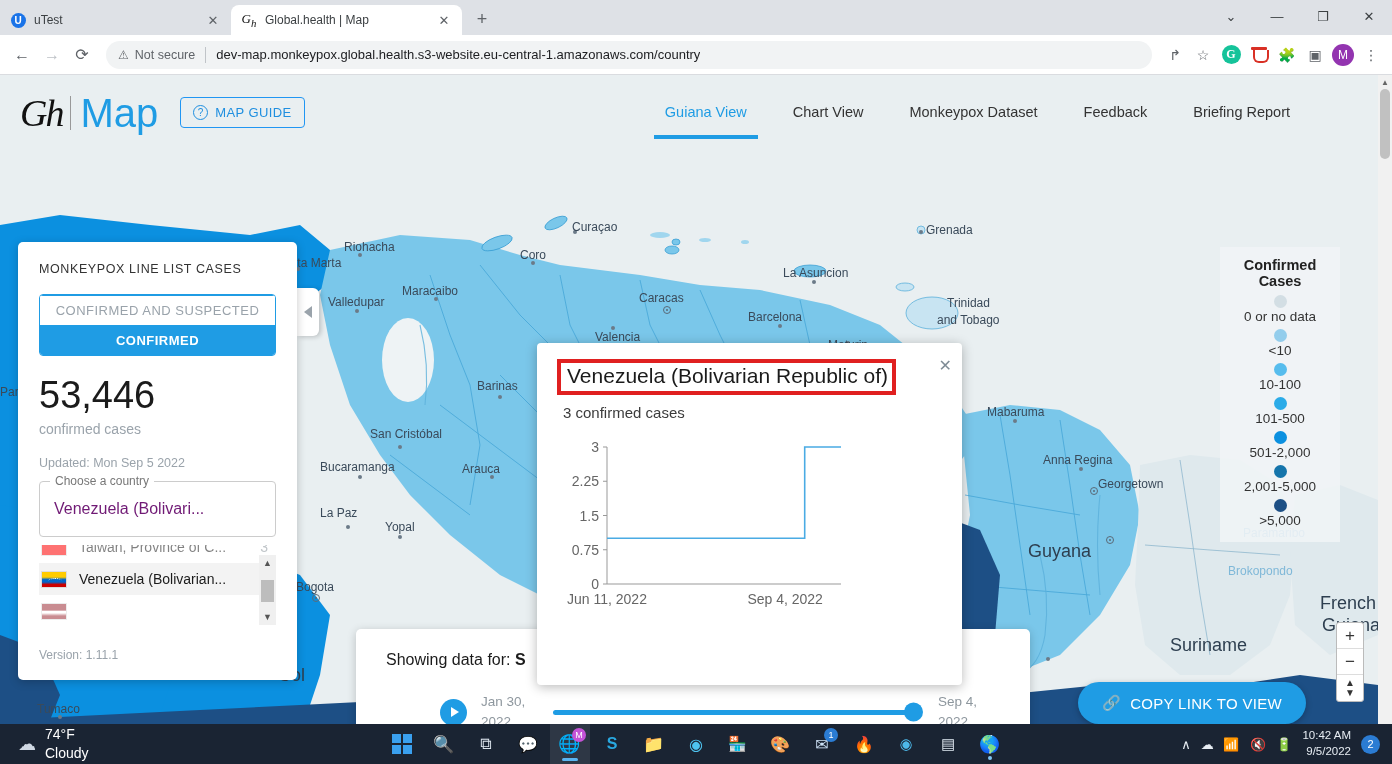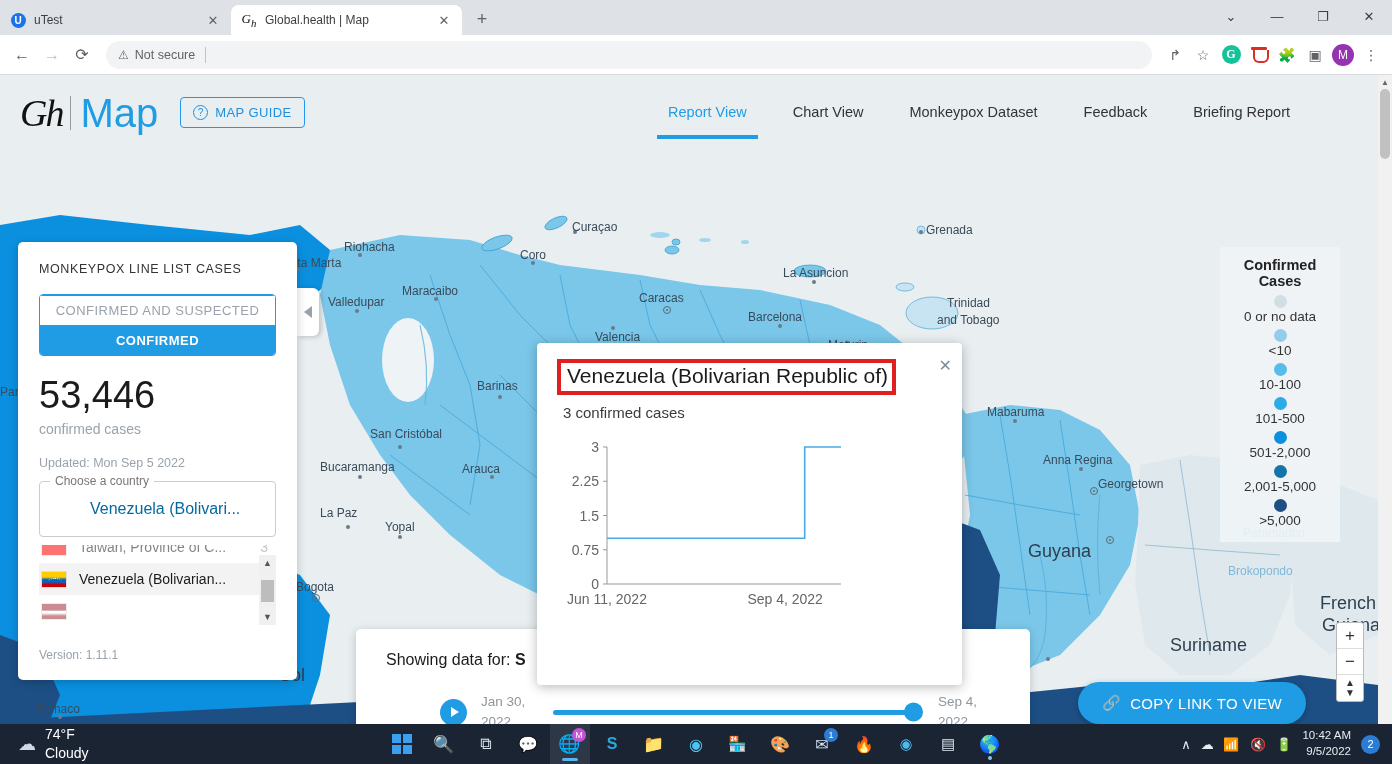--- a/index.html
+++ b/index.html
@@ -265,21 +265,21 @@
     height: 56px;
     display: flex; align-items: center;
     padding: 0 14px;
     cursor: text;
   }
   .cf-legend {
     position: absolute; top: -8px; left: 10px;
     background: #fff; padding: 0 5px;
     font-size: 12px; color: #777;
   }
-  .cf-val { font-size: 16px; color: #0369a1; margin-left: 36px; }
+  .cf-val { font-size: 16px; color: #701a75; }
   .clist {
     margin-top: 8px; height: 80px;
     position: relative; overflow: hidden;
   }
   .crow {
     display: flex; align-items: center;
     height: 32px; gap: 12px;
     padding-left: 2px;
     font-size: 14px; color: #1b1b1b;
     cursor: pointer;
@@ -554,20 +554,21 @@
 </div>
 
 <div class="chrome-toolbar">
   <div class="nav-btn">←</div>
   <div class="nav-btn disabled">→</div>
   <div class="nav-btn">⟳</div>
   <div class="omnibox">
     <span class="warn-ico">⚠</span>
     <span class="notsecure">Not secure</span>
     <span class="omni-div"></span>
+    <span class="omni-url">dev-map.monkeypox.global.health.s3-website.eu-central-1.amazonaws.com/country</span>
   </div>
   <div class="tb-ico">↱</div>
   <div class="tb-ico">☆</div>
   <div class="tb-ico">
       <span class="ext-g">G</span>
     </div>
   <div class="tb-ico">
       <span class="ext-red"></span>
     </div>
   <div class="tb-ico">🧩</div>
@@ -737,21 +738,21 @@
     <div class="logo">
       <span class="logo-gh">Gh</span>
       <span class="logo-bar"></span>
       <span class="logo-map">Map</span>
     </div>
     <div class="map-guide">
       <span class="q-ico">?</span>
       <span>MAP GUIDE</span>
     </div>
     <div class="nav">
-      <div class="nav-item active">Report View</div>
+      <div class="nav-item active">Guiana View</div>
       <div class="nav-item">Chart View</div>
       <div class="nav-item">Monkeypox Dataset</div>
       <div class="nav-item">Feedback</div>
       <div class="nav-item">Briefing Report</div>
     </div>
   </div>
 
   <div class="sidebar">
     <div class="sb-title">MONKEYPOX LINE LIST CASES</div>
     <div class="seg">

